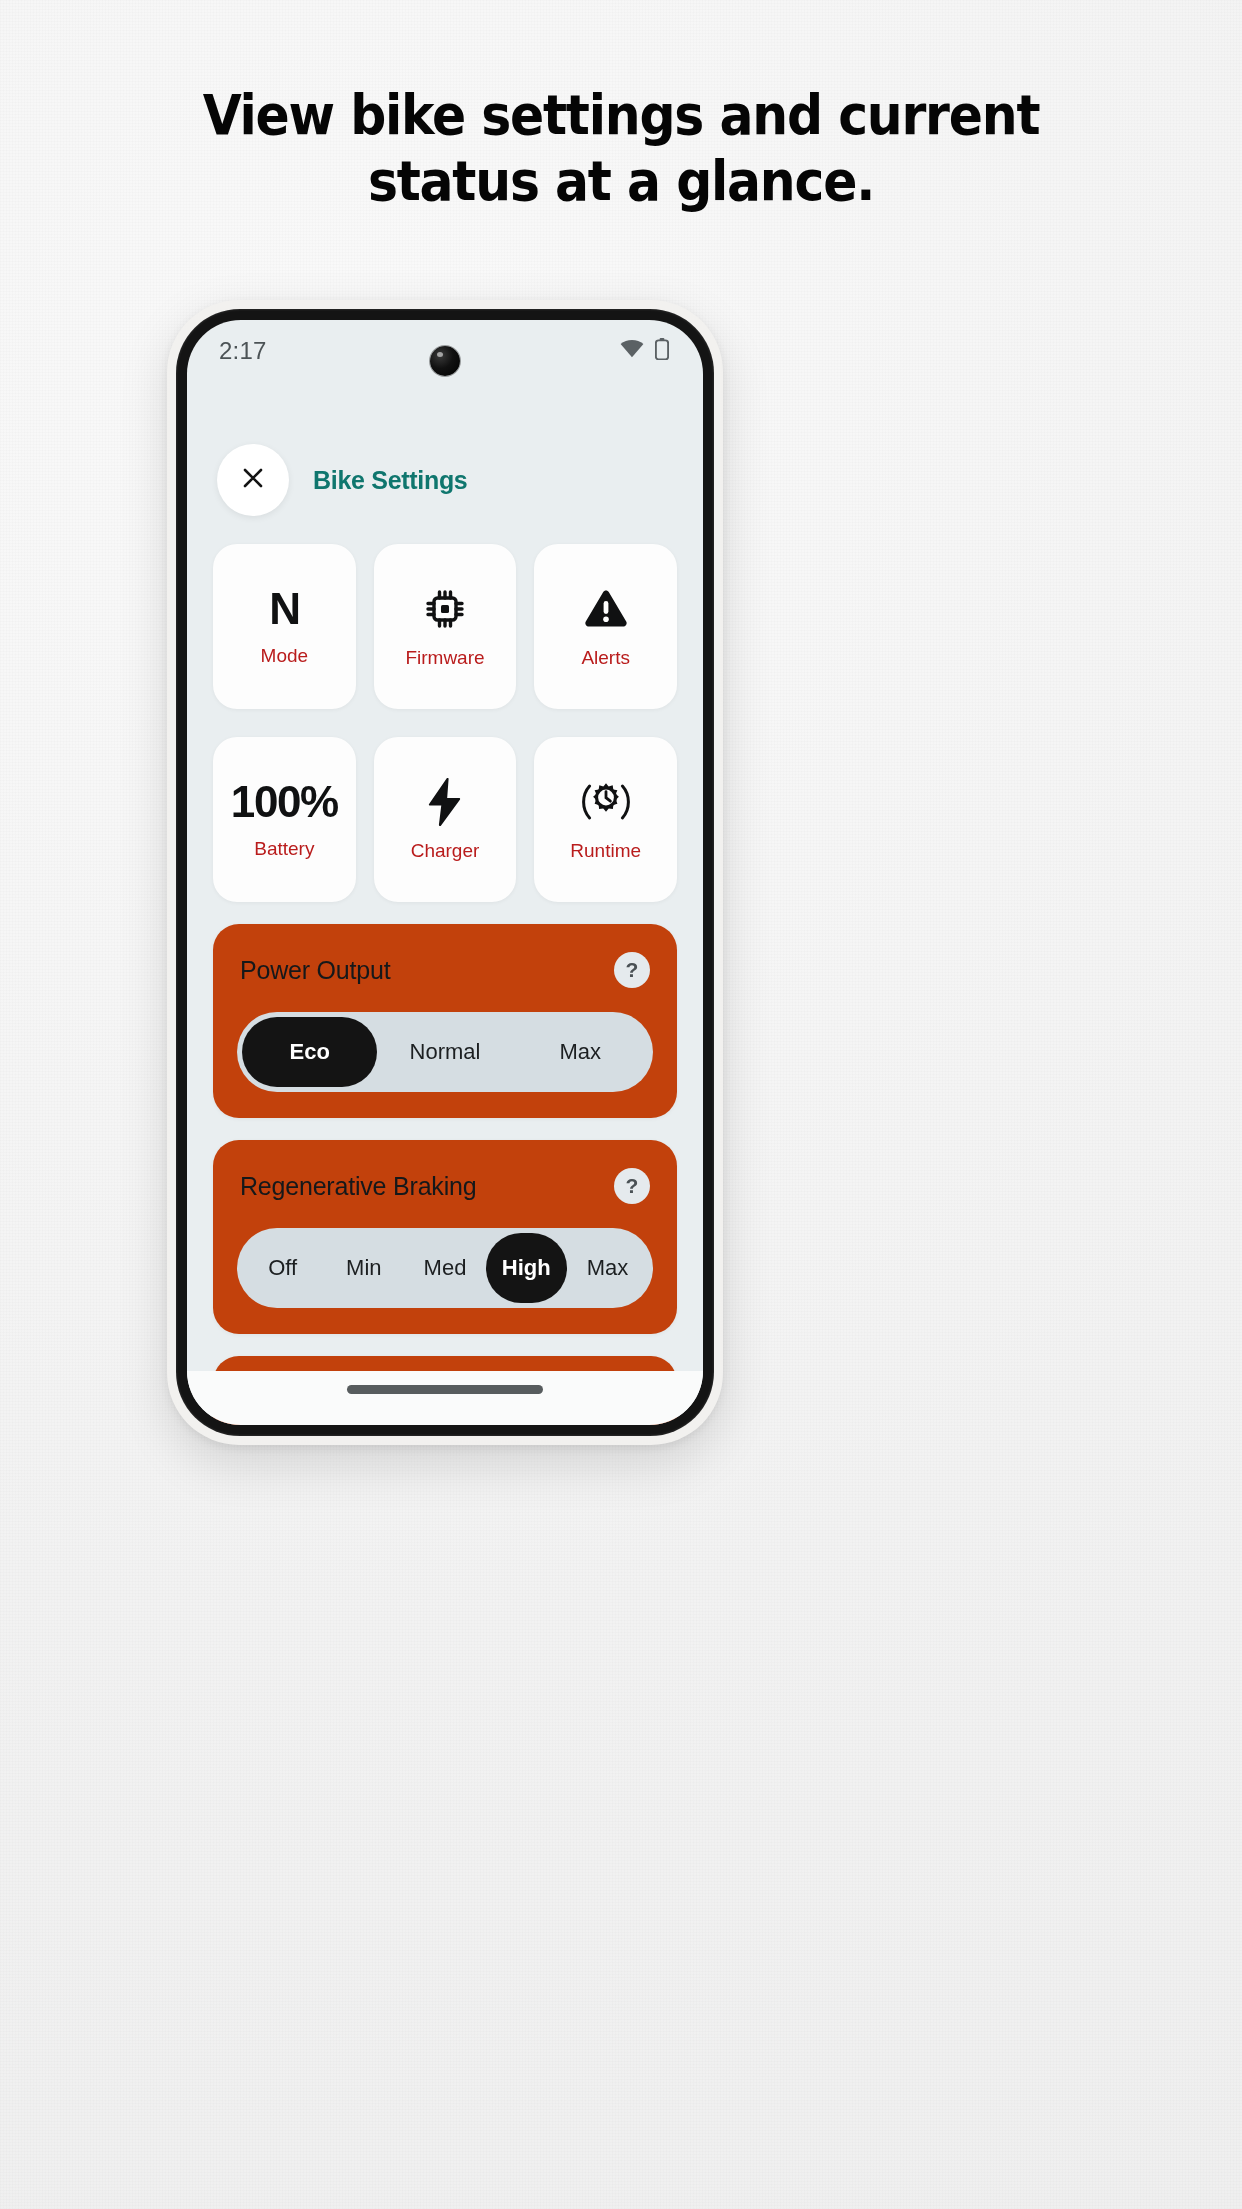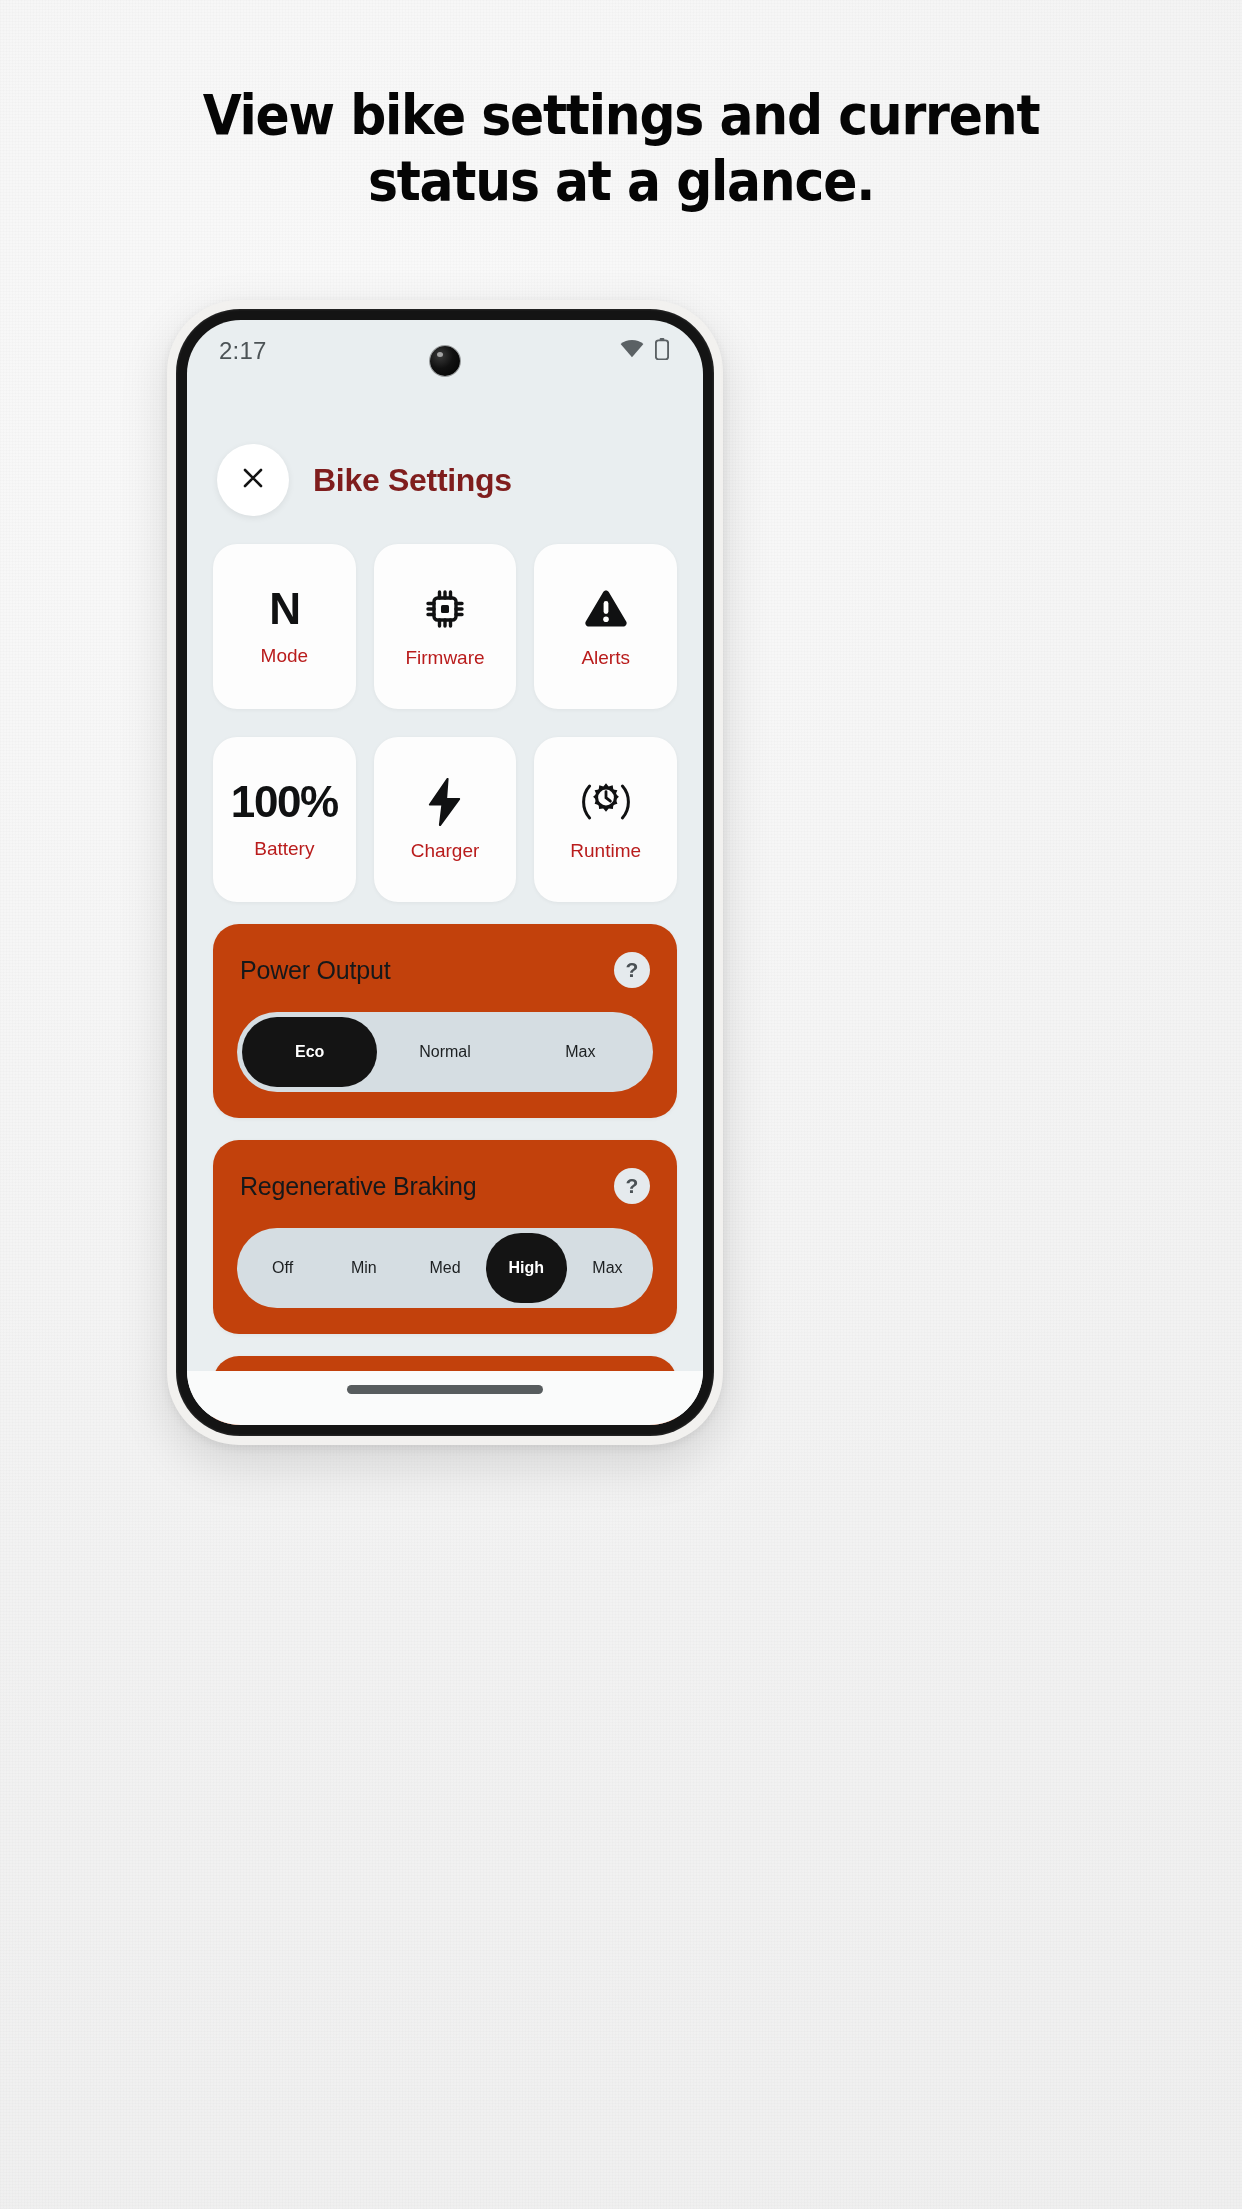--- a/index.html
+++ b/index.html
@@ -110,21 +110,21 @@
   }
   #close-button {
     width:72px; height:72px; border-radius:50%;
     background:#ffffff;
     display:flex; align-items:center; justify-content:center;
     box-shadow:0 2px 7px rgba(0,0,0,0.07);
     flex:0 0 auto;
     cursor:pointer;
   }
   #page-title {
-    font-size:32px; font-weight:600; color:#7f1d1d;
+    font-size:25px; font-weight:600; color:#0f766e;
     letter-spacing:-0.3px;
   }
 
   
   .stat-grid {
     display:grid;
     grid-template-columns:repeat(3, 1fr);
     gap:18px;
     margin-top:28px;
   }
@@ -179,21 +179,21 @@
     display:flex;
     background:#d5dde2;
     border-radius:44px;
     padding:5px;
     height:80px;
   }
   .segment {
     flex:1;
     display:flex; align-items:center; justify-content:center;
     border-radius:40px;
-    font-size:16px;
+    font-size:22px;
     color:#1c1f21;
     font-weight:400;
     cursor:pointer;
     user-select:none;
   }
   .segment.selected {
     background:#141414;
     color:#ffffff;
     font-weight:700;
   }

